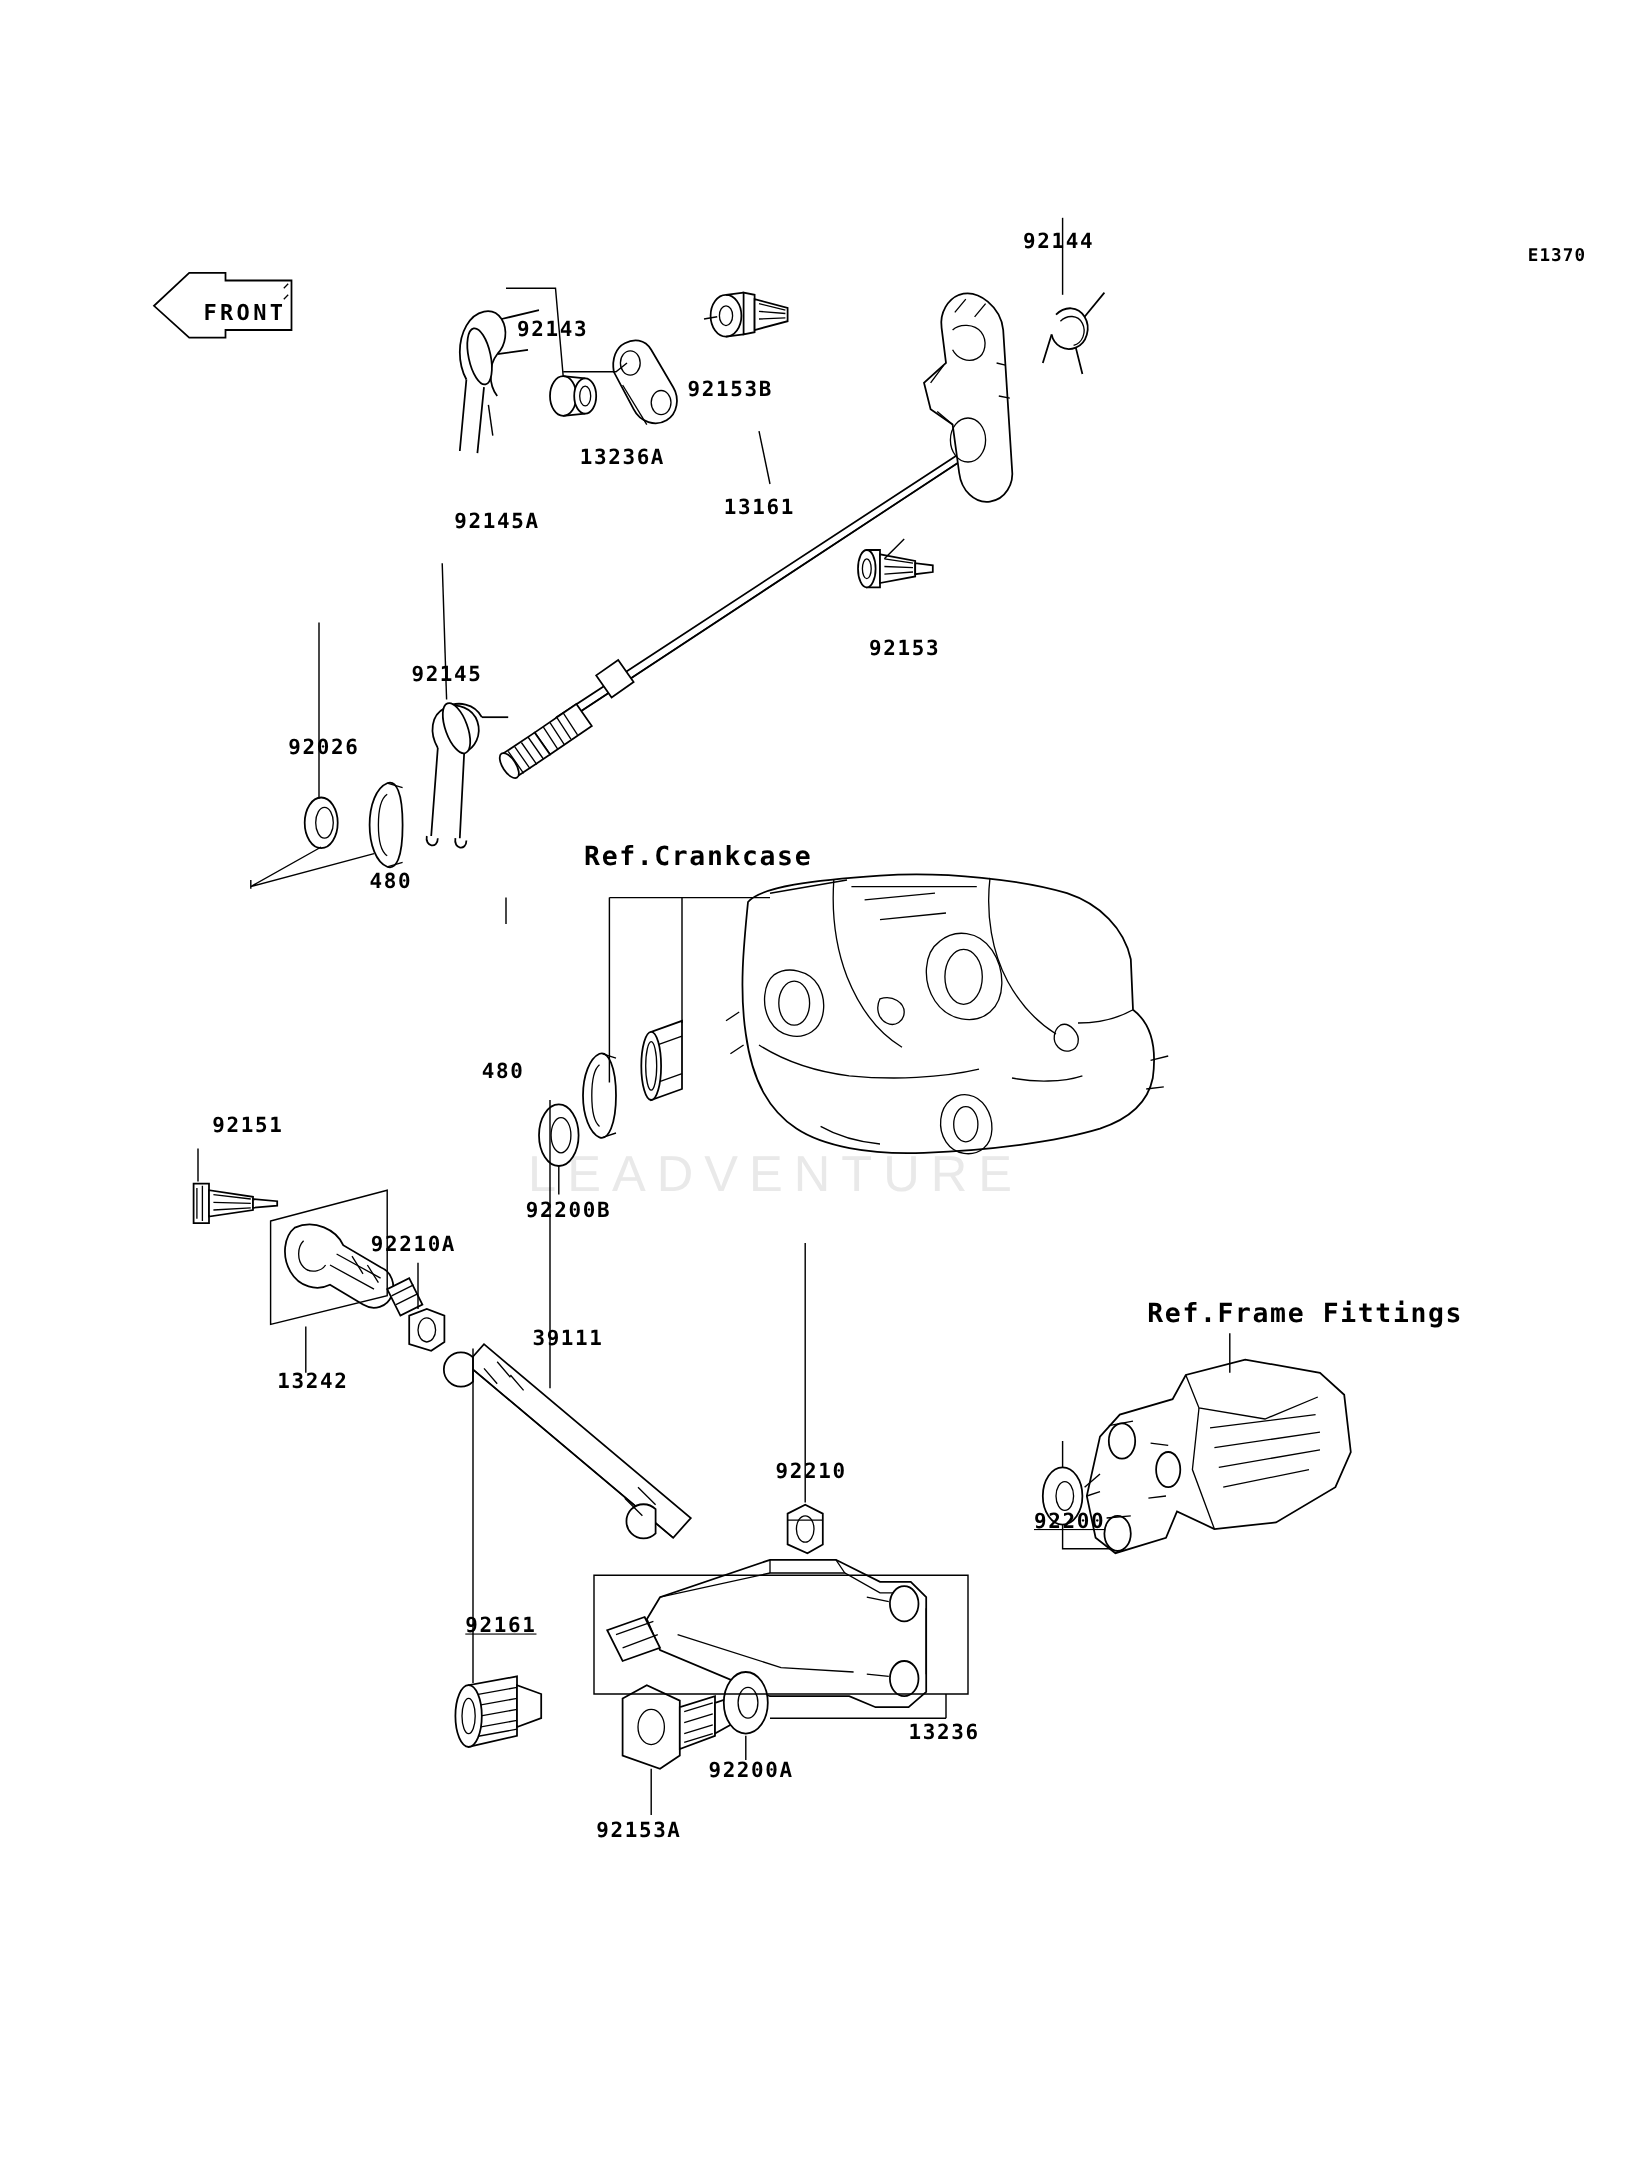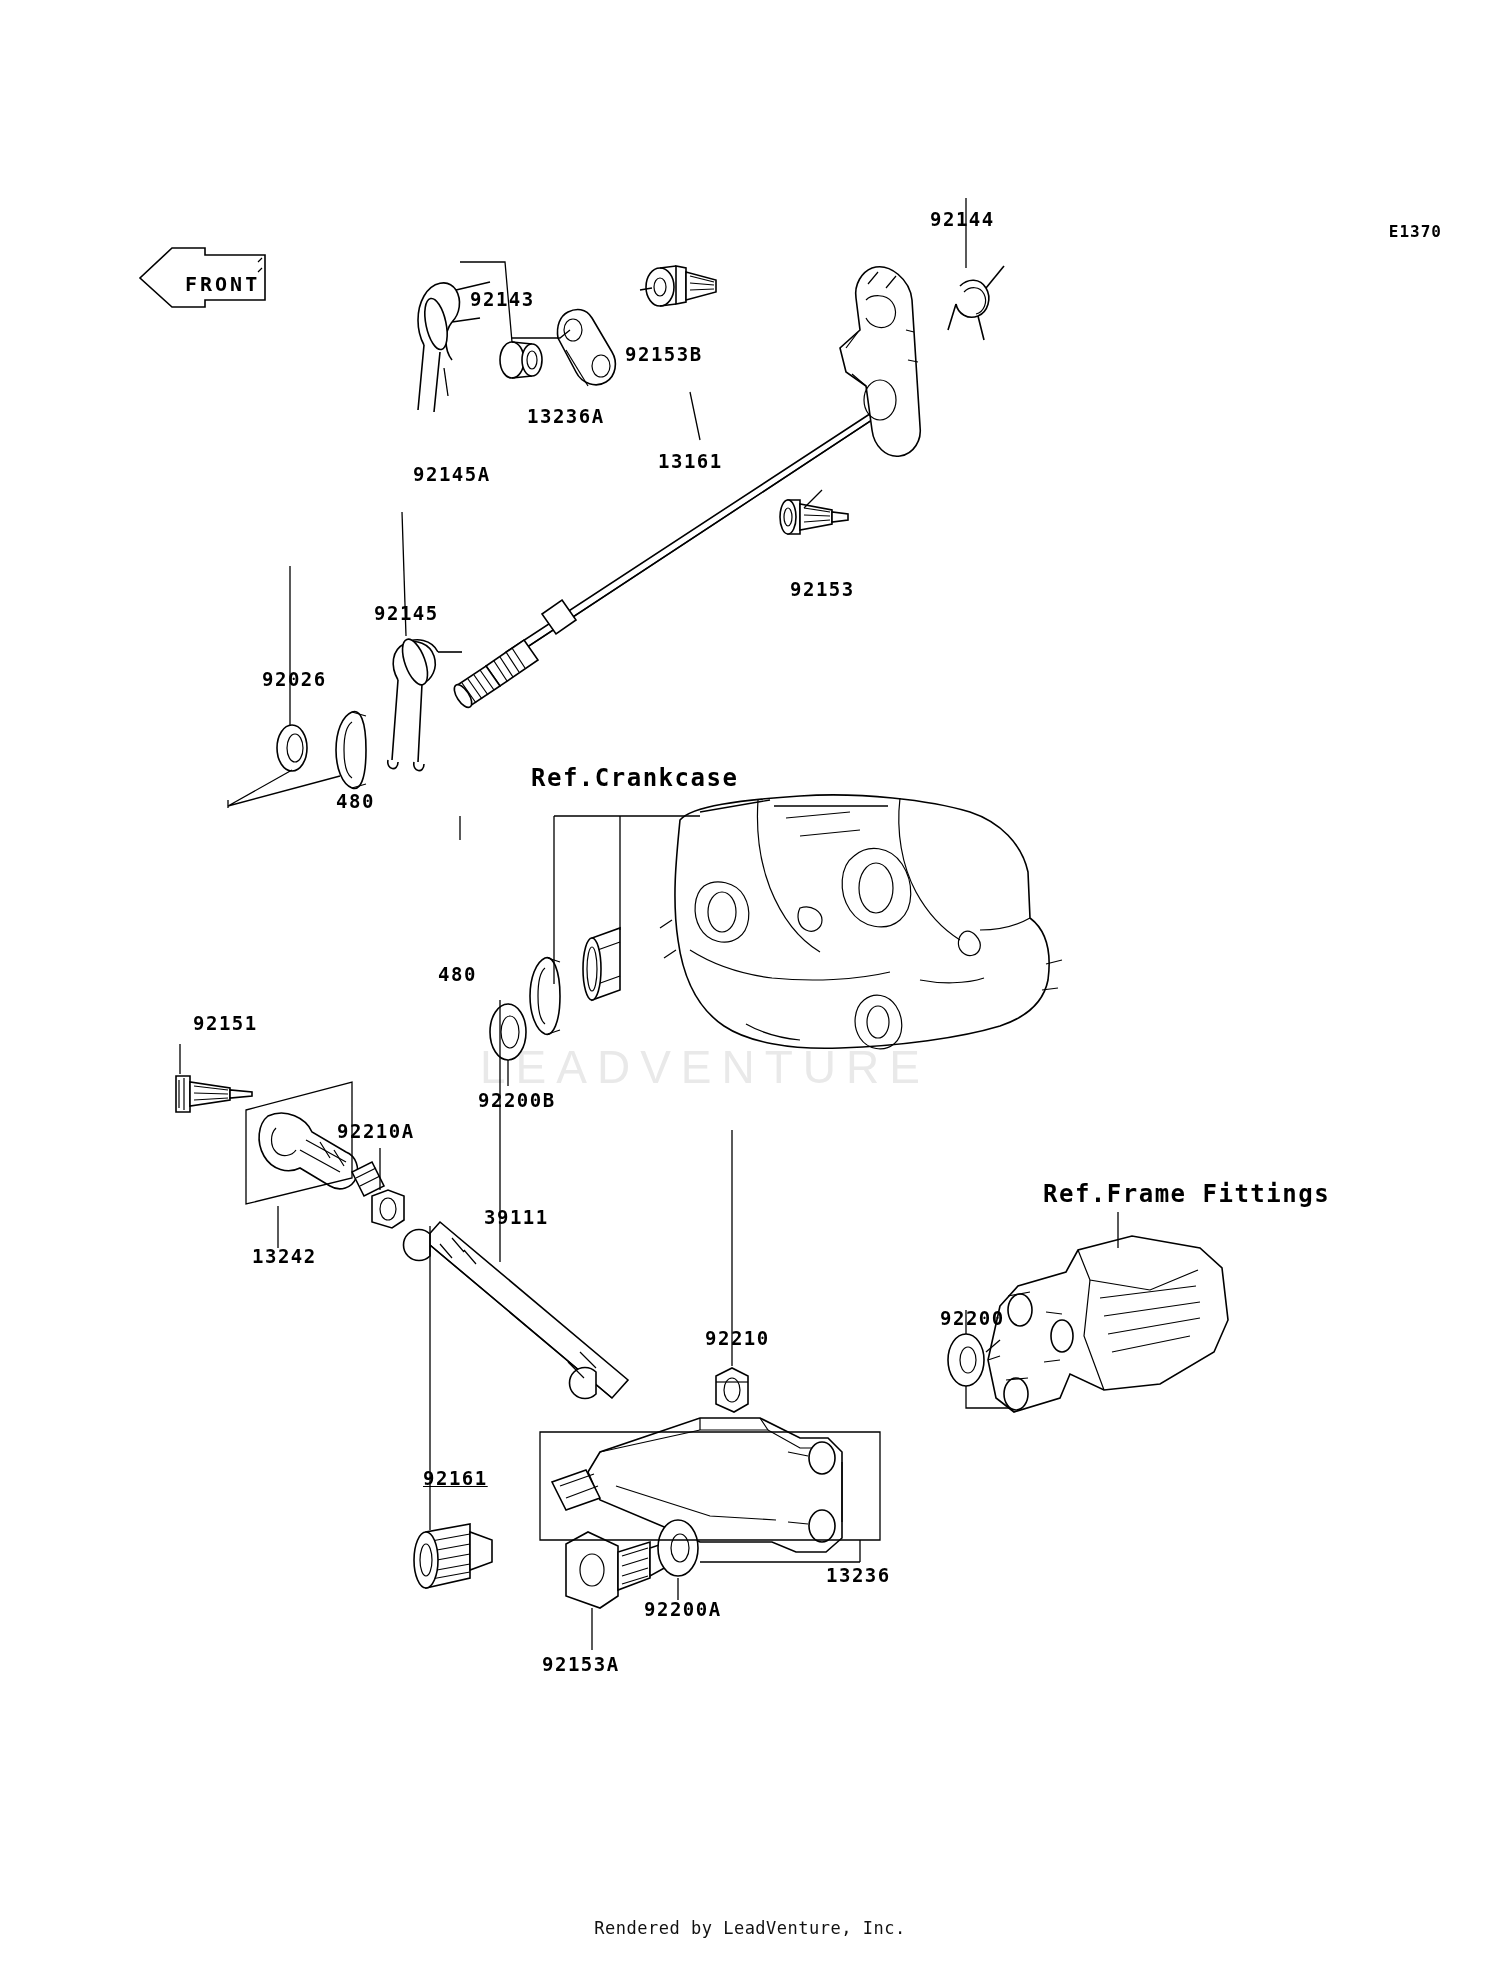--- a/index.html
+++ b/index.html
@@ -390,20 +390,19 @@
   <div class="label" style="left:374px; top:602px;">92145</div>
   <div class="label" style="left:262px; top:668px;">92026</div>
   <div class="label" style="left:336px; top:790px;">480</div>
   <div class="label" style="left:438px; top:963px;">480</div>
   <div class="label" style="left:148px; top:1012px;margin-left:45px;">92151</div>
   <div class="label" style="left:478px; top:1089px;">92200B</div>
   <div class="label" style="left:337px; top:1120px;">92210A</div>
   <div class="label" style="left:252px; top:1245px;">13242</div>
   <div class="label" style="left:484px; top:1206px;">39111</div>
   <div class="label" style="left:705px; top:1327px;">92210</div>
-  <div class="label" style="left:940px; top:1307px;">92200</div>
+  <div class="label" style="left:940px; top:1372px;text-decoration:underline;">92200</div>
   <div class="label" style="left:423px; top:1467px;text-decoration:underline;">92161</div>
   <div class="label" style="left:826px; top:1564px;">13236</div>
   <div class="label" style="left:644px; top:1598px;">92200A</div>
   <div class="label" style="left:542px; top:1653px;">92153A</div>
 
-  <div class="footer">Rendered by LeadVenture, Inc.</div>
 </div>
 
 </body></html>

